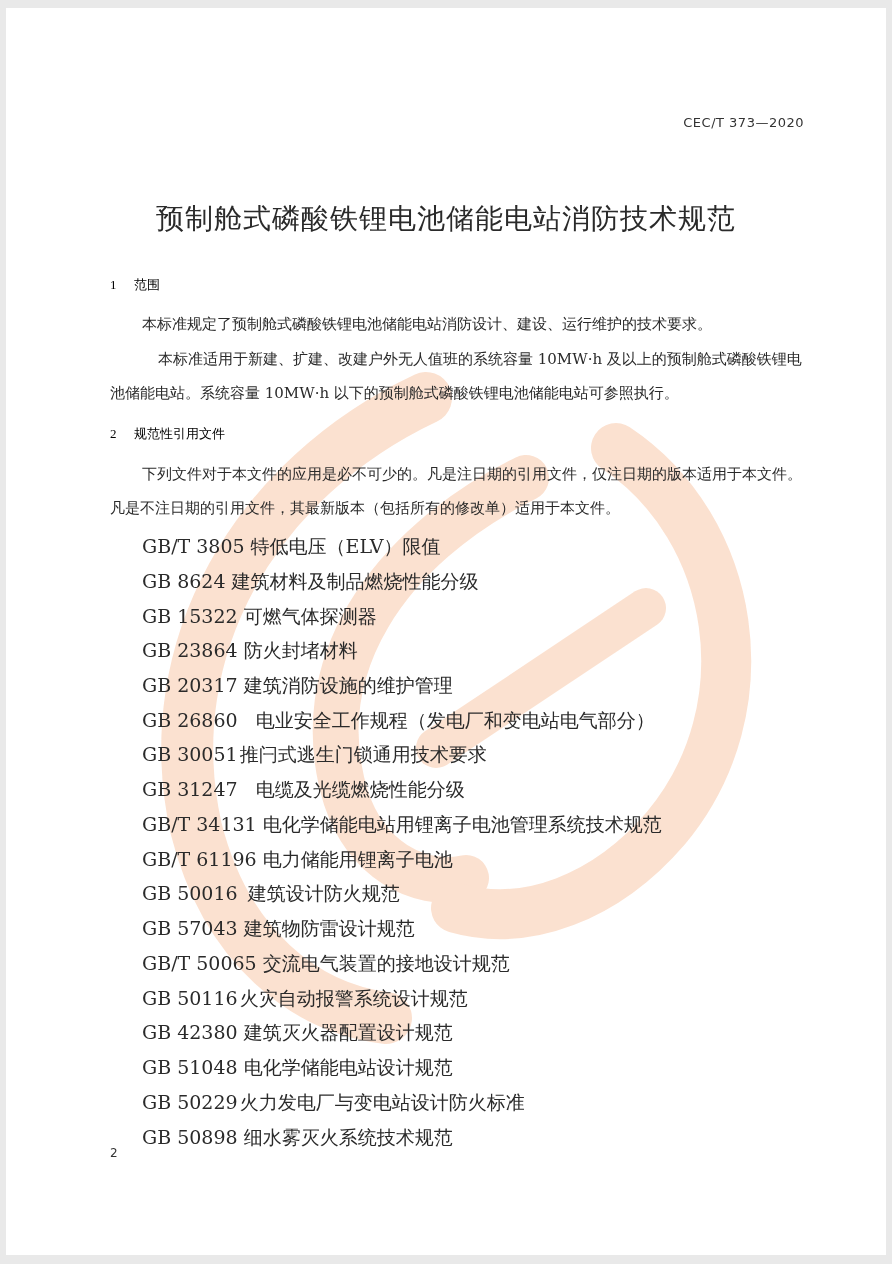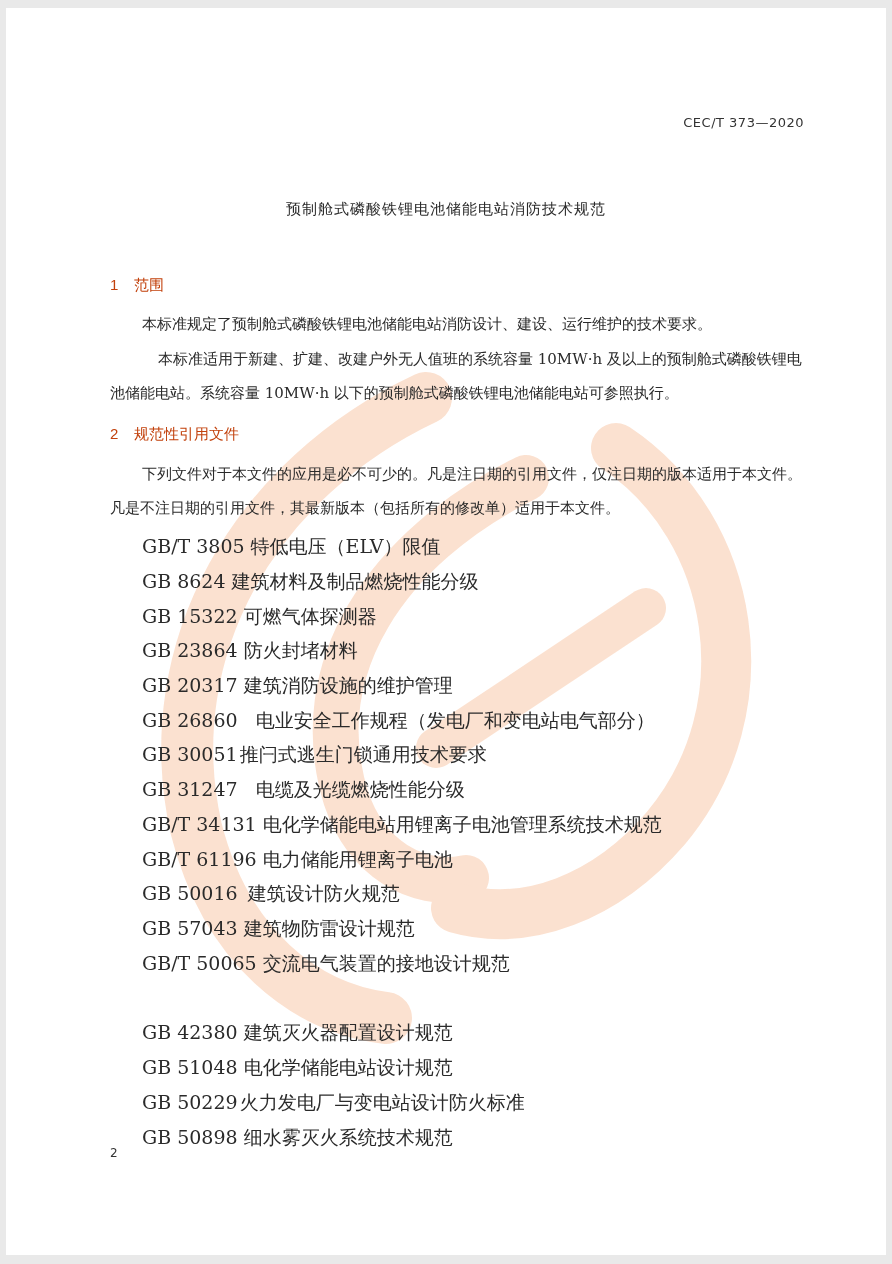--- a/index.html
+++ b/index.html
@@ -43,28 +43,28 @@
       font-size: 13px;
       letter-spacing: 0.5px;
       color: #333;
     }
     .doc-title {
       left: 0;
       width: 880px;
       top: 192px;
       text-align: center;
       font-family: "DejaVu Sans", "Liberation Sans", sans-serif;
-      font-size: 15px;
+      font-size: 28px;
       letter-spacing: 1px;
       color: #2a2a2a;
     }
     .heading {
-      font-family: Liberation Sans, sans-serif;
-      font-size: 15px;
-      color: #c2410c;
+      font-family: Liberation Serif, serif;
+      font-size: 13px;
+      color: #000000;
     }
     .heading .num {
       display: inline-block;
       width: 24px;
     }
     .para {
       font-size: 15px;
       color: #2a2a2a;
     }
     .ref {
@@ -126,19 +126,20 @@
   <div class="abs ref" style="top:630px;"><span class="code">GB 23864</span><span>防火封堵材料</span></div>
   <div class="abs ref" style="top:665px;"><span class="code">GB 20317</span><span>建筑消防设施的维护管理</span></div>
   <div class="abs ref" style="top:700px;"><span class="code" style="margin-right:18px;">GB 26860</span><span>电业安全工作规程（发电厂和变电站电气部分）</span></div>
   <div class="abs ref" style="top:734px;"><span class="code" style="margin-right:2px;">GB 30051</span><span>推闩式逃生门锁通用技术要求</span></div>
   <div class="abs ref" style="top:769px;"><span class="code" style="margin-right:18px;">GB 31247</span><span>电缆及光缆燃烧性能分级</span></div>
   <div class="abs ref" style="top:804px;"><span class="code">GB/T 34131</span><span>电化学储能电站用锂离子电池管理系统技术规范</span></div>
   <div class="abs ref" style="top:839px;"><span class="code">GB/T 61196</span><span>电力储能用锂离子电池</span></div>
   <div class="abs ref" style="top:873px;"><span class="code" style="margin-right:10px;">GB 50016</span><span>建筑设计防火规范</span></div>
   <div class="abs ref" style="top:908px;"><span class="code">GB 57043</span><span>建筑物防雷设计规范</span></div>
   <div class="abs ref" style="top:943px;"><span class="code">GB/T 50065</span><span>交流电气装置的接地设计规范</span></div>
+  <div class="abs ref" style="top:978px;"><span class="code" style="margin-right:2px;">GB 50116</span><span>火灾自动报警系统设计规范</span></div>
   <div class="abs ref" style="top:1012px;"><span class="code">GB 42380</span><span>建筑灭火器配置设计规范</span></div>
   <div class="abs ref" style="top:1047px;"><span class="code">GB 51048</span><span>电化学储能电站设计规范</span></div>
   <div class="abs ref" style="top:1082px;"><span class="code" style="margin-right:2px;">GB 50229</span><span>火力发电厂与变电站设计防火标准</span></div>
   <div class="abs ref" style="top:1117px;"><span class="code">GB 50898</span><span>细水雾灭火系统技术规范</span></div>
 
   <div class="abs page-num">2</div>
 </div>
 
 </body></html>

